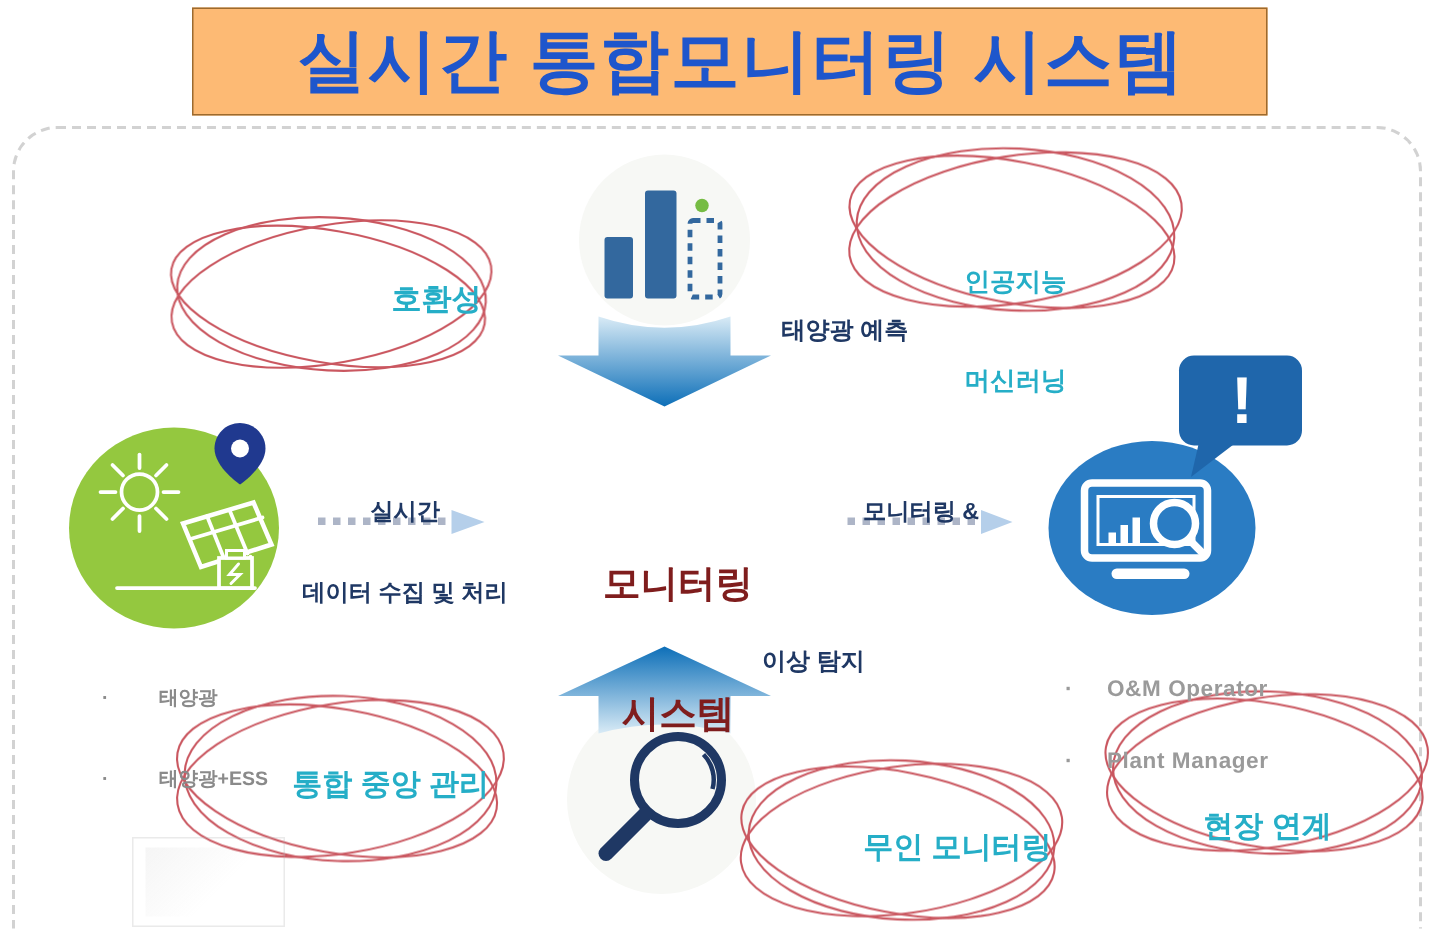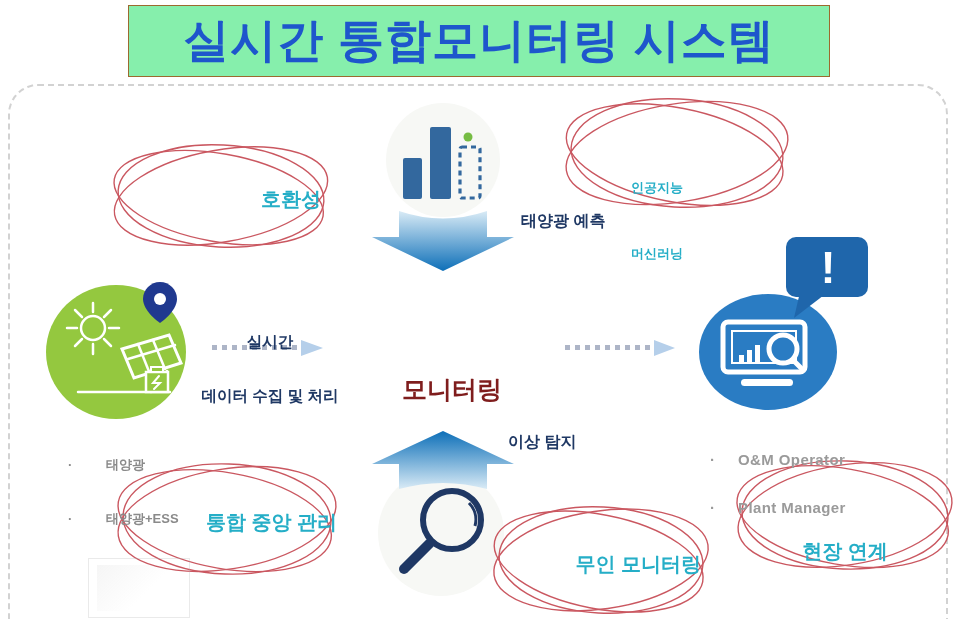--- a/index.html
+++ b/index.html
@@ -5,37 +5,37 @@
   html,body{margin:0;padding:0;}
   body{
     width:955px;height:619px;position:relative;overflow:hidden;
     background:#ffffff;
     font-family:"Liberation Sans","DejaVu Sans",sans-serif;
   }
   .abs{position:absolute;}
   
   .banner{
     left:128px;top:5px;width:700px;height:70px;
-    background:#86efac;border:1px solid #9C6A2E;
+    background:#fdba74;border:1px solid #9C6A2E;
     display:flex;align-items:center;justify-content:center;
-    font-size:46px;font-weight:bold;color:#1E56CC;letter-spacing:1px;
+    font-size:46px;font-weight:bold;color:#1E56CC;letter-spacing:1px;padding-left:15px;
   }
   
   .frame{
     left:8px;top:84px;width:936px;height:760px;
     border:2px dashed #D2D2D2;border-radius:30px;
   }
   svg.layer{left:0;top:0;}
   .t{position:absolute;white-space:pre;}
   .teal{color:#25AEC7;font-weight:bold;font-size:20px;text-align:right;}
   .navy{color:#1F3864;font-weight:bold;font-size:15.5px;text-align:center;line-height:18px;}
   .ctr{text-align:center;}
   .label-compat{left:121px;top:186px;width:200px;}
-  .label-ai{left:557px;top:133px;width:200px;font-size:13px;line-height:22px;}
-  .label-central{left:132px;top:509px;width:205px;}
+  .label-ai{left:577px;top:133px;width:200px;font-size:17px;line-height:22px;}
+  .label-central{left:121px;top:509px;width:205px;}
   .label-unmanned{left:501px;top:551px;width:200px;}
   .label-alarm{left:743px;top:496px;width:204px;line-height:22px;}
   .label-forecast{left:521px;top:212px;font-size:16px;text-align:left;}
   .label-anomaly{left:508px;top:433px;font-size:16px;text-align:left;}
   .label-collect{left:193px;top:297px;width:154px;}
   .label-insight{left:537px;top:297px;width:154px;}
   .label-center{
     left:376px;top:317px;width:152px;text-align:center;
     color:#7f1d1d;font-weight:bold;font-size:25px;line-height:29px;
   }
@@ -206,23 +206,25 @@
 
 <div class="t navy label-forecast">태양광 예측</div>
 
 <div class="t navy label-collect">
   <div>실시간</div>
   <div>데이터 수집 및 처리</div>
 </div>
 
 <div class="t label-center">
   <div>모니터링</div>
+  <div>시스템</div>
 </div>
 
 <div class="t navy label-insight">
+  <div>모니터링 &amp;</div>
 </div>
 
 <div class="t navy label-anomaly">이상 탐지</div>
 
 <div class="t teal label-central">통합 중앙 관리</div>
 <div class="t teal label-unmanned">무인 모니터링</div>
 
 <div class="t teal label-alarm ctr">
   <div>현장 연계</div>
 </div>

